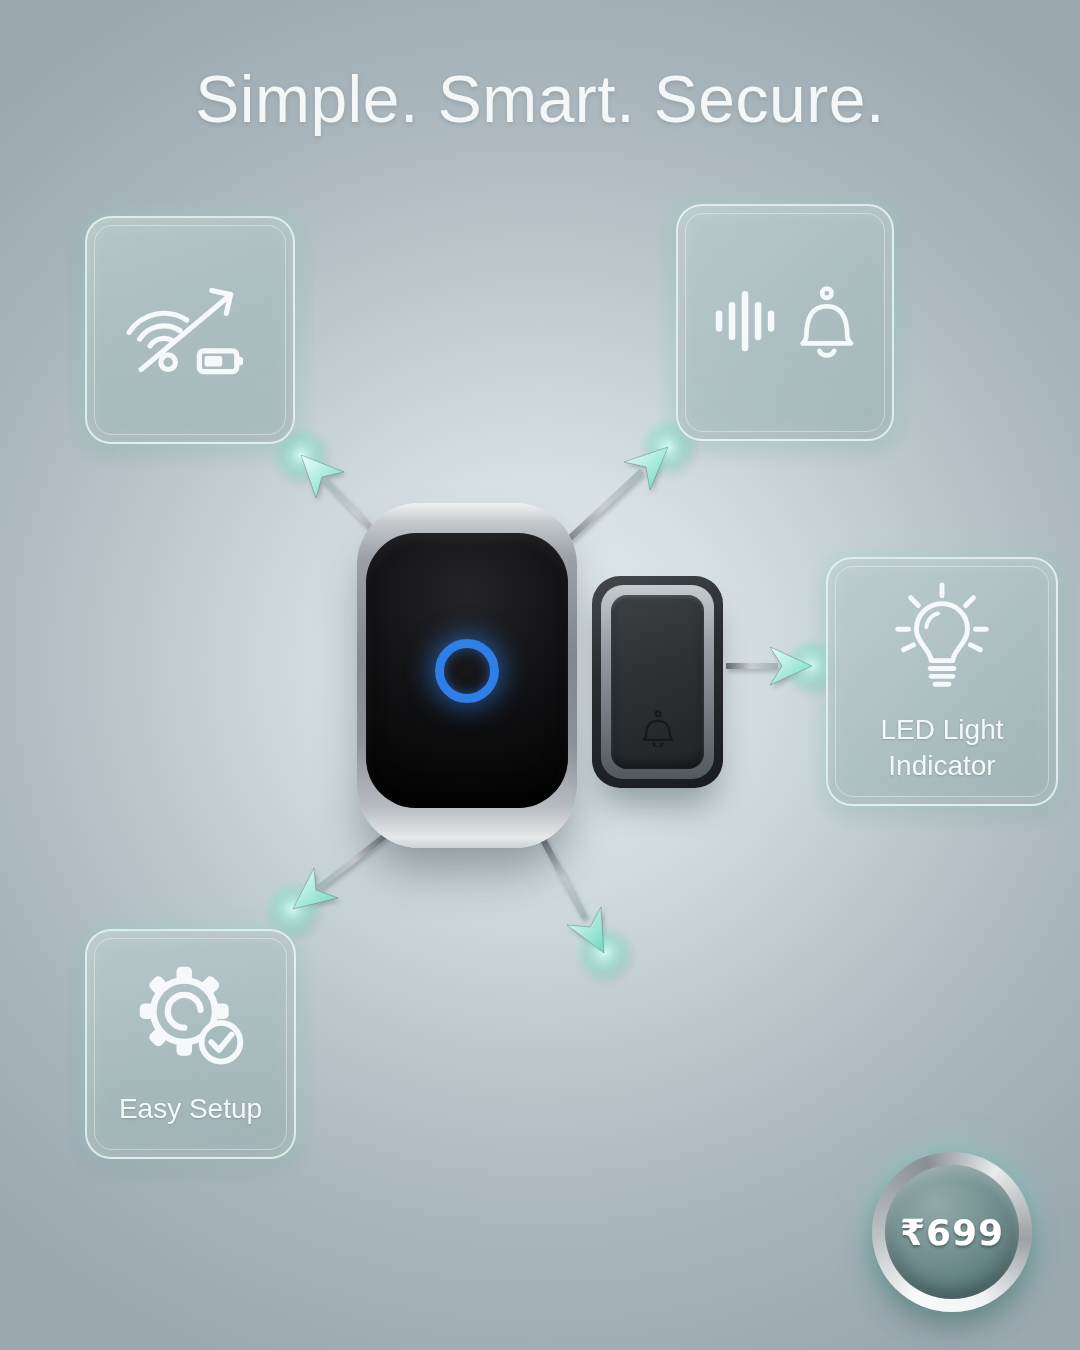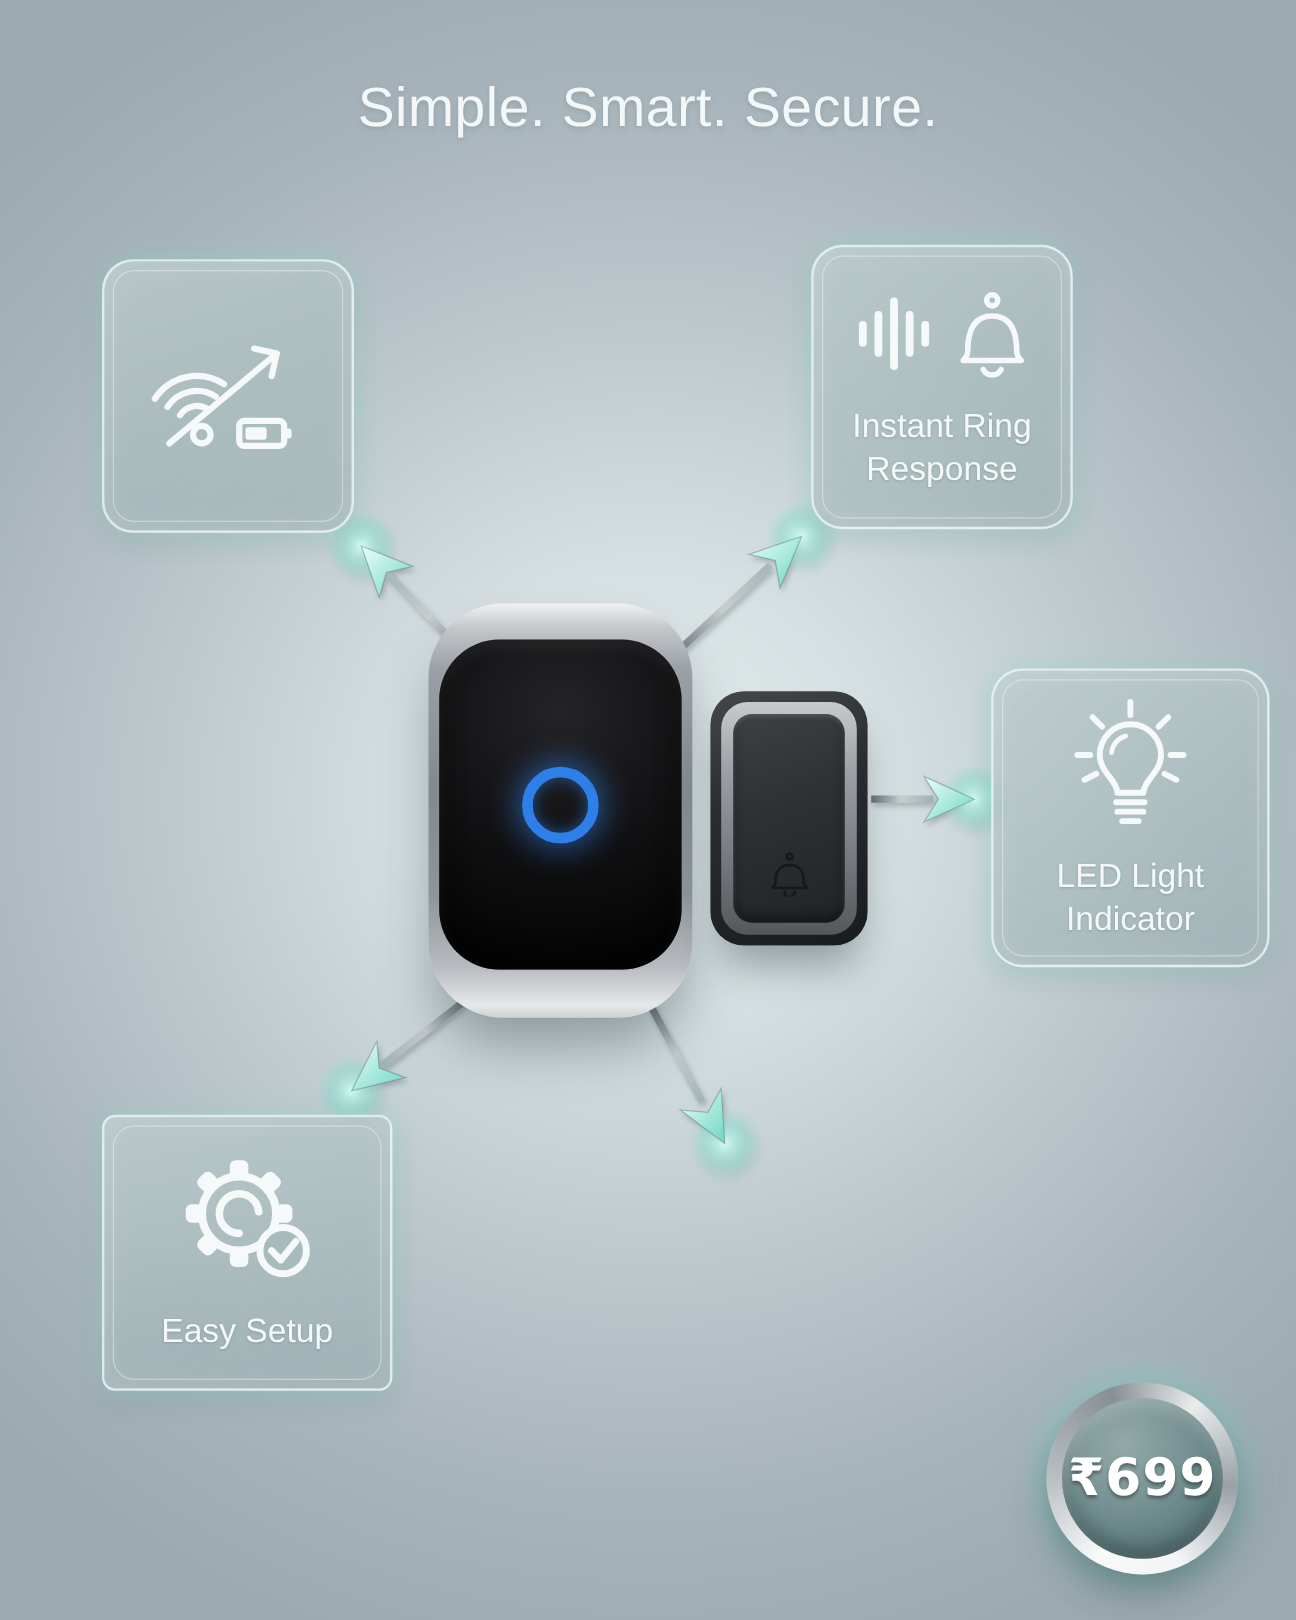--- a/index.html
+++ b/index.html
@@ -5,21 +5,21 @@
   html,body{margin:0;padding:0;background:#8f9ca4;}
   .canvas{
     position:relative;width:1080px;height:1350px;overflow:hidden;
     font-family:"Liberation Sans",sans-serif;
     background:radial-gradient(72% 56% at 50% 49%,
       #e4eced 0%, #d6e0e2 25%, #bcc8cc 52%, #a8b4bb 78%, #9ca9b1 100%);
   }
   
   .title{
     position:absolute;top:66px;left:0;width:100%;text-align:center;
-    font-size:46px;font-weight:500;line-height:1;color:#f3f7f8;
+    font-size:66px;font-weight:500;line-height:1;color:#f3f7f8;
     text-shadow:0 2px 4px rgba(90,105,110,.25);letter-spacing:.5px;
   }
   
   .card{
     position:absolute;border-radius:26px;
     background:linear-gradient(155deg, rgba(186,203,204,.78) 0%, rgba(166,186,187,.66) 55%, rgba(152,173,175,.62) 100%);
     border:2px solid rgba(240,250,248,.78);
     box-shadow:0 0 18px 2px rgba(148,232,216,.33), 0 8px 20px rgba(70,90,95,.14),
                inset 0 0 24px rgba(255,255,255,.14);
     display:flex;flex-direction:column;align-items:center;justify-content:center;
@@ -29,21 +29,21 @@
     content:"";position:absolute;inset:7px;border-radius:18px;
     border:1.5px solid rgba(255,255,255,.38);pointer-events:none;
   }
   .card-label{
     font-size:28px;color:#f4f8f8;line-height:1.26;font-weight:400;
     text-shadow:0 1px 2px rgba(70,90,90,.3);max-width:190px;
   }
   .card-wireless{left:85px;top:216px;width:210px;height:228px;}
   .card-ring{left:676px;top:204px;width:218px;height:237px;}
   .card-led{left:826px;top:557px;width:232px;height:249px;}
-  .card-setup{left:85px;top:929px;width:242px;height:230px;border-radius:11px;}
+  .card-setup{left:85px;top:929px;width:211px;height:230px;}
   .card-range{left:598px;top:976px;width:233px;height:231px;}
   .icon-wrap{display:flex;align-items:center;justify-content:center;}
   .icon-wrap svg{overflow:visible;}
   
   .arrows{position:absolute;left:0;top:0;width:1080px;height:1350px;pointer-events:none;
           filter:drop-shadow(2px 3px 2px rgba(55,70,75,.28));}
   
   .receiver{
     position:absolute;left:357px;top:503px;width:220px;height:345px;border-radius:62px;
     background:linear-gradient(180deg,#f0f1f2 0%,#c3c7ca 6%,#9aa0a6 16%,#83898f 45%,#8e949a 70%,#b8bcc0 88%,#e6e8e9 97%,#ced1d3 100%);
@@ -82,21 +82,21 @@
     box-shadow:0 14px 28px rgba(40,60,62,.42), 0 0 30px 4px rgba(130,230,212,.5);
   }
   .price-inner{
     position:absolute;inset:13px;border-radius:50%;
     background:radial-gradient(circle at 38% 28%,#92a9a8 0%,#7b9697 35%,#5f7d7f 70%,#4c676a 100%);
     box-shadow:inset 0 6px 12px rgba(255,255,255,.28), inset 0 -8px 16px rgba(0,0,0,.28);
     display:flex;align-items:center;justify-content:center;
   }
   .price-text{
     font-family:"DejaVu Sans","Liberation Sans",sans-serif;
-    font-size:43px;font-weight:700;color:#fff;letter-spacing:1px;
+    font-size:36px;font-weight:700;color:#fff;letter-spacing:1px;
     text-shadow:0 2px 3px rgba(0,0,0,.35);
   }
   .ic{stroke:#f5f9f9;fill:none;stroke-linecap:round;stroke-linejoin:round;}
 </style>
 </head>
 <body>
 
 <div class="canvas">
 
   <div class="title">Simple. Smart. Secure.</div>
@@ -197,21 +197,20 @@
           <line x1="56" y1="27" x2="56" y2="61"></line>
           <line x1="70" y1="36" x2="70" y2="52"></line>
         </g>
         <g class="ic" stroke-width="5" transform="translate(100,4)">
           <circle cx="30" cy="10" r="5"></circle>
           <path d="M 8,56 C 8,34 16,24 30,24 C 44,24 52,34 52,56 C 52,60 54,62 56,64 L 4,64 C 6,62 8,60 8,56 Z"></path>
           <path d="M 22,72 A 9,9 0 0 0 38,72"></path>
         </g>
       </svg>
     </div>
-    <div class="card-label">Instant Ring Response</div>
   </div>
 
   <div class="card card-led">
     <div class="icon-wrap">
       <svg width="118" height="118" viewBox="0 0 120 120">
         <g class="ic" stroke-width="5">
           <path d="M 49,82 C 49,72 34,64 34,50 A 26,26 0 1 1 86,50 C 86,64 71,72 71,82 Z"></path>
           <line x1="48" y1="90" x2="72" y2="90"></line>
           <line x1="49" y1="98" x2="71" y2="98"></line>
           <line x1="53" y1="106" x2="67" y2="106"></line>

